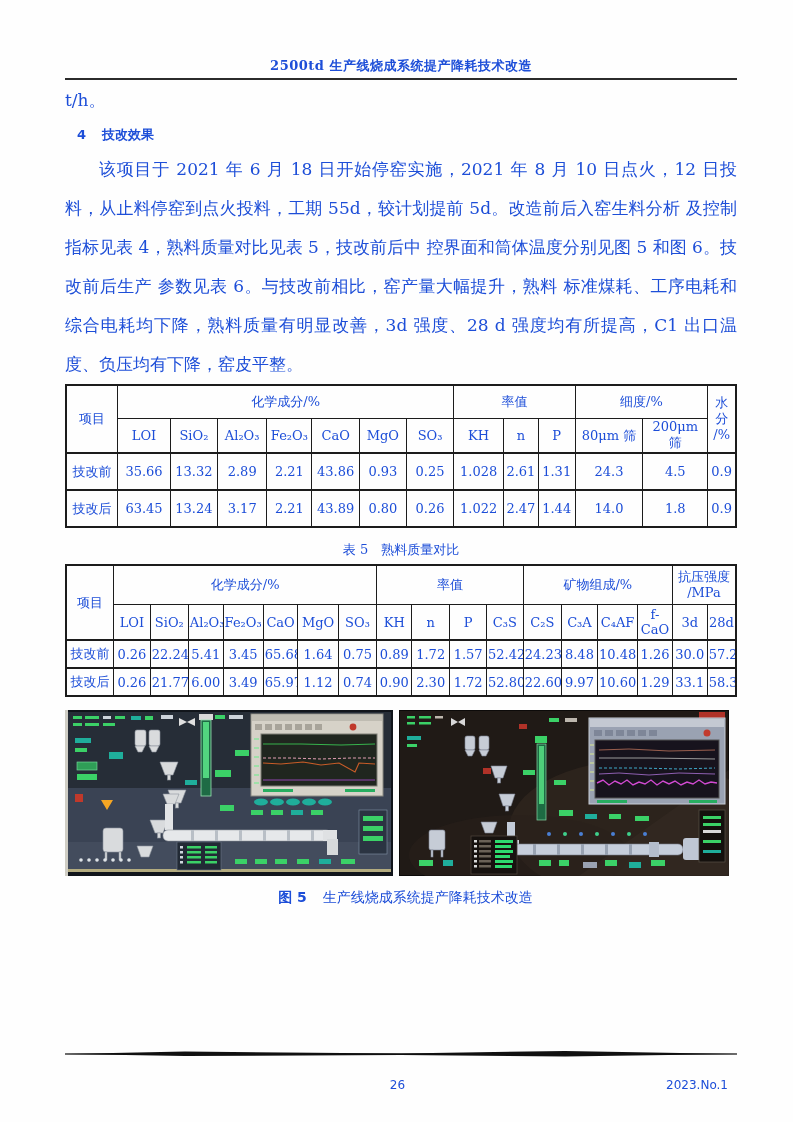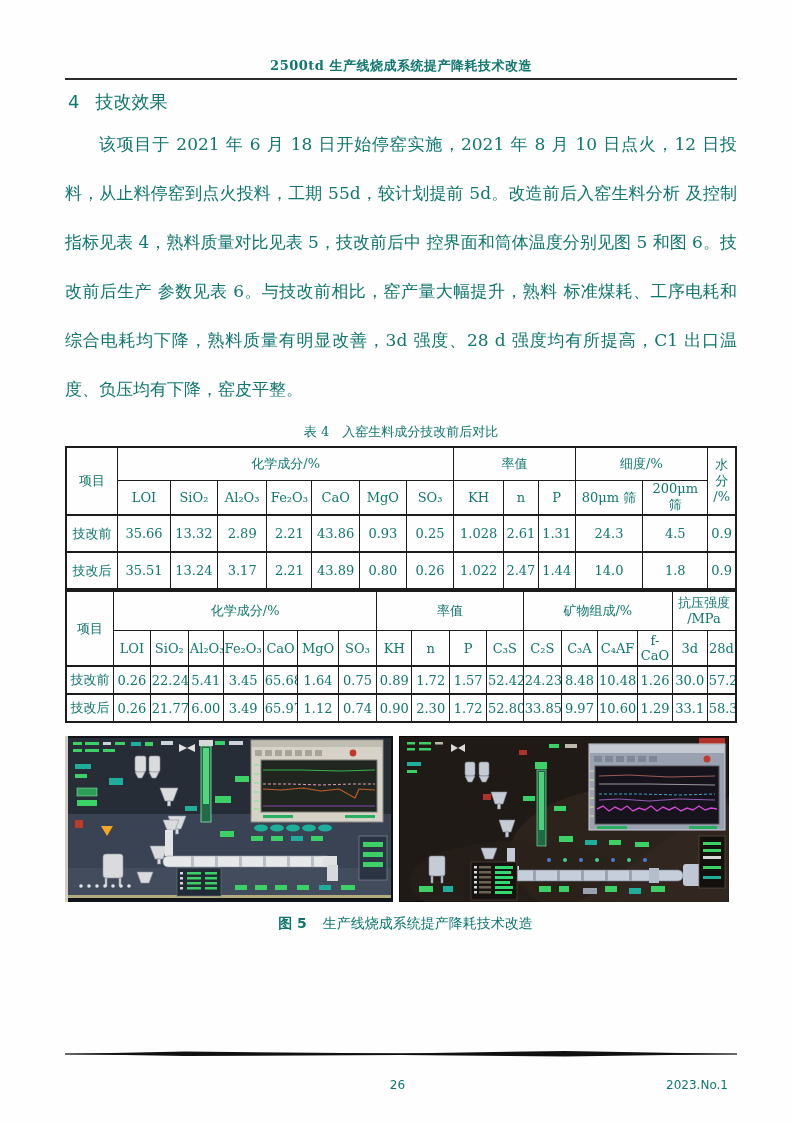--- a/index.html
+++ b/index.html
@@ -1,28 +1,28 @@
 <!DOCTYPE html>
 <html><head>
 <meta charset="utf-8">
 <style>
   html,body{margin:0;padding:0;background:#888;}
   .page{position:relative;width:793px;height:1122px;background:#fefefe;margin:0 auto;
-        font-family:"DejaVu Serif","Liberation Serif",serif;color:#0f766e;overflow:hidden;}
+        font-family:"DejaVu Serif","Liberation Serif",serif;color:#1d4ed8;overflow:hidden;}
   .content{position:absolute;left:65px;top:0;width:672px;}
   .hdr{padding-top:57px;text-align:center;}
   .hdr-title{font-size:13px;font-weight:bold;letter-spacing:.5px;}
   .hdr-rule{height:2px;background:#2b2b2b;margin-top:3px;}
   p{margin:0;}
   .tph{font-size:17px;line-height:32px;margin-top:4px;}
   .item{font-size:17px;line-height:41px;text-indent:2em;text-align:justify;}
-  .sec-h{font-family:"DejaVu Sans","Liberation Sans",sans-serif;font-weight:normal;
-         font-size:18px;margin:10px 3px 6px;}
+  .sec-h{font-family:"DejaVu Sans","Liberation Sans",sans-serif;font-weight:bold;
+         font-size:13px;margin:10px 12px 6px;}
   .sec-h .num{margin-right:16px;}
-  .mainp{font-size:17px;line-height:49px;text-indent:2em;text-align:justify;}
+  .mainp{font-size:17px;line-height:39px;text-indent:2em;text-align:justify;}
   .tcap{font-size:13px;text-align:center;margin:9px 0 5px;}
   table{border-collapse:collapse;width:100%;table-layout:fixed;font-size:13px;
         border:2px solid #1c1c1c;}
   td{border:1px solid #1c1c1c;text-align:center;padding:0 1px;overflow:hidden;
      font-family:"DejaVu Serif","Liberation Serif",serif;}
   tr.h1 td{height:32px;}
   tr.h2 td{height:27px;}
   #t4 tr.dr td{height:35px;border-top-width:2px;}
   #t5 tr.h1 td{height:38px;}
   #t5 tr.h2 td{height:34px;}
@@ -43,26 +43,26 @@
 <body>
 
 <div class="page">
   <div class="content">
 
     <div class="hdr">
       <div class="hdr-title">2500td 生产线烧成系统提产降耗技术改造</div>
       <div class="hdr-rule"></div>
     </div>
 
+    <p class="tph">t/h。</p>
 
     <h2 class="sec-h"><span class="num">4</span><span>技改效果</span></h2>
 
     <p class="mainp">该项目于 2021 年 6 月 18 日开始停窑实施，2021 年 8 月 10 日点火，12 日投料，从止料停窑到点火投料，工期 55d，较计划提前 5d。改造前后入窑生料分析 及控制指标见表 4，熟料质量对比见表 5，技改前后中 控界面和筒体温度分别见图 5 和图 6。技改前后生产 参数见表 6。与技改前相比，窑产量大幅提升，熟料 标准煤耗、工序电耗和综合电耗均下降，熟料质量有明显改善，3d 强度、28 d 强度均有所提高，C1 出口温度、负压均有下降，窑皮平整。</p>
 
-    <div class="tcap">表 4　入窑生料成分技改前后对比</div>
     <table id="t4">
       <colgroup>
         <col style="width:7.7%">
           <col style="width:7.9%">
           <col style="width:7.0%">
           <col style="width:7.4%">
         <col style="width:6.7%">
           <col style="width:7.1%">
           <col style="width:7.0%">
           <col style="width:7.1%">
@@ -107,37 +107,38 @@
         <td>0.25</td>
         <td>1.028</td>
         <td>2.61</td>
         <td>1.31</td>
         <td>24.3</td>
         <td>4.5</td>
         <td>0.9</td>
       </tr>
       <tr class="dr">
         <td>技改后</td>
-        <td>35.51</td>
+        <td>63.45</td>
         <td>13.24</td>
         <td>3.17</td>
         <td>2.21</td>
         <td>43.89</td>
         <td>0.80</td>
         <td>0.26</td>
         <td>1.022</td>
         <td>2.47</td>
         <td>1.44</td>
         <td>14.0</td>
         <td>1.8</td>
         <td>0.9</td>
       </tr>
     </tbody>
       </table>
 
+    <div class="tcap" style="margin-top:13px">表 5　熟料质量对比</div>
     <table id="t5">
       <colgroup>
         <col style="width:7.1%">
           <col style="width:5.5%">
           <col style="width:5.7%">
           <col style="width:5.2%">
         <col style="width:6.0%">
           <col style="width:5.2%">
           <col style="width:6.0%">
           <col style="width:5.8%">
@@ -206,21 +207,21 @@
         <td>21.77</td>
         <td>6.00</td>
         <td>3.49</td>
         <td>65.97</td>
         <td>1.12</td>
         <td>0.74</td>
         <td>0.90</td>
         <td>2.30</td>
         <td>1.72</td>
         <td>52.80</td>
-        <td>33.85</td>
+        <td>22.60</td>
         <td>9.97</td>
         <td>10.60</td>
         <td>1.29</td>
         <td>33.1</td>
         <td>58.3</td>
       </tr>
     </tbody>
       </table>
 
     <div class="figs">

